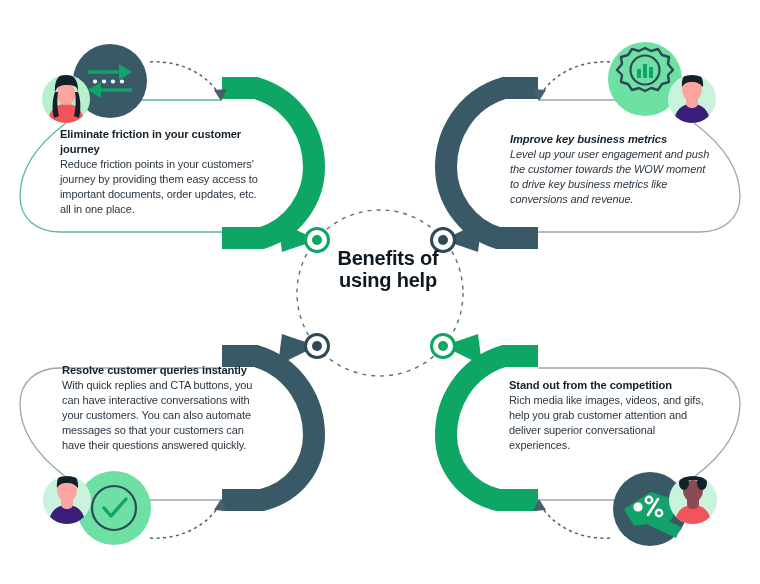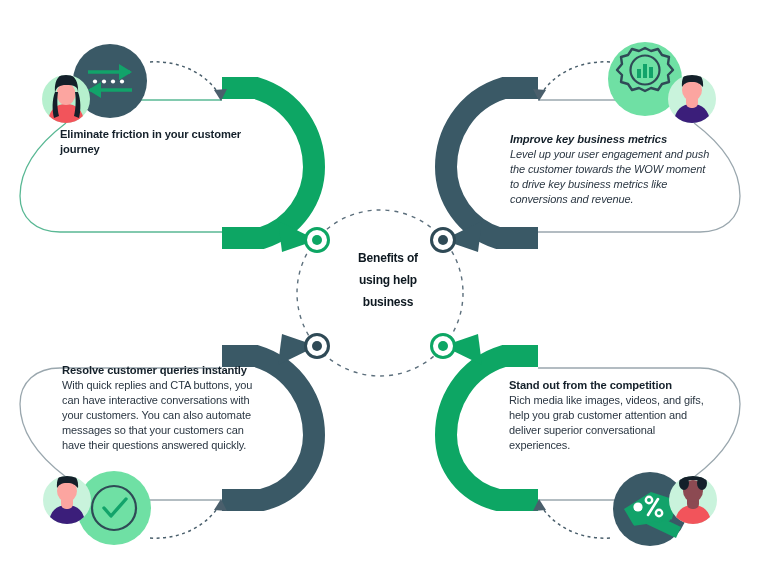--- a/index.html
+++ b/index.html
@@ -35,21 +35,21 @@
   #tb-tl { left:60px; top:127px; width:205px; }
   #tb-tr { left:510px; top:132px; width:200px;font-style:italic; }
   #tb-bl { left:62px; top:363px; width:202px; }
   #tb-br { left:509px; top:378px; width:200px; }
 
   .center-title {
     position:absolute;
     left:318px; top:247px;
     width:140px;
     text-align:center;
-    font-size:12px;
+    font-size:20px;
     font-weight:bold;
     color:#0d1820;
     line-height:22px;
     letter-spacing:-0.2px;
   }
 </style>
 </head>
 <body>
 
 <div id="stage">
@@ -230,36 +230,36 @@
         <path d="M 682,489 C 680,475 687,470 693,470 C 700,470 706,475 704,489
                  C 705,482 700,480 693,480 C 686,480 683,482 682,489 Z" fill="#14202a"></path>
         <ellipse cx="684" cy="483" rx="5" ry="7" fill="#14202a"></ellipse>
         <ellipse cx="702" cy="483" rx="5" ry="7" fill="#14202a"></ellipse>
       </g>
     </g>
   </svg>
 
   <div class="textblock" id="tb-tl">
     <div class="tb-title">Eliminate friction in your customer journey</div>
+    <div class="tb-body">Reduce friction points in your customers' journey by providing them easy access to important documents, order updates, etc. all in one place.</div>
   </div>
 
   <div class="textblock" id="tb-tr">
     <div class="tb-title">Improve key business metrics</div>
     <div class="tb-body">Level up your user engagement and push the customer towards the WOW moment to drive key business metrics like conversions and revenue.</div>
   </div>
 
   <div class="textblock" id="tb-br">
     <div class="tb-title">Stand out from the competition</div>
     <div class="tb-body">Rich media like images, videos, and gifs, help you grab customer attention and deliver superior conversational experiences.</div>
   </div>
 
   <div class="textblock" id="tb-bl">
     <div class="tb-title">Resolve customer queries instantly</div>
     <div class="tb-body">With quick replies and CTA buttons, you can have interactive conversations with your customers. You can also automate messages so that your customers can have their questions answered quickly.</div>
   </div>
 
   <div class="center-title">
     <div>Benefits of</div>
     <div>using help</div>
-    <div>business</div>
   </div>
 
 </div>
 
 </body></html>

